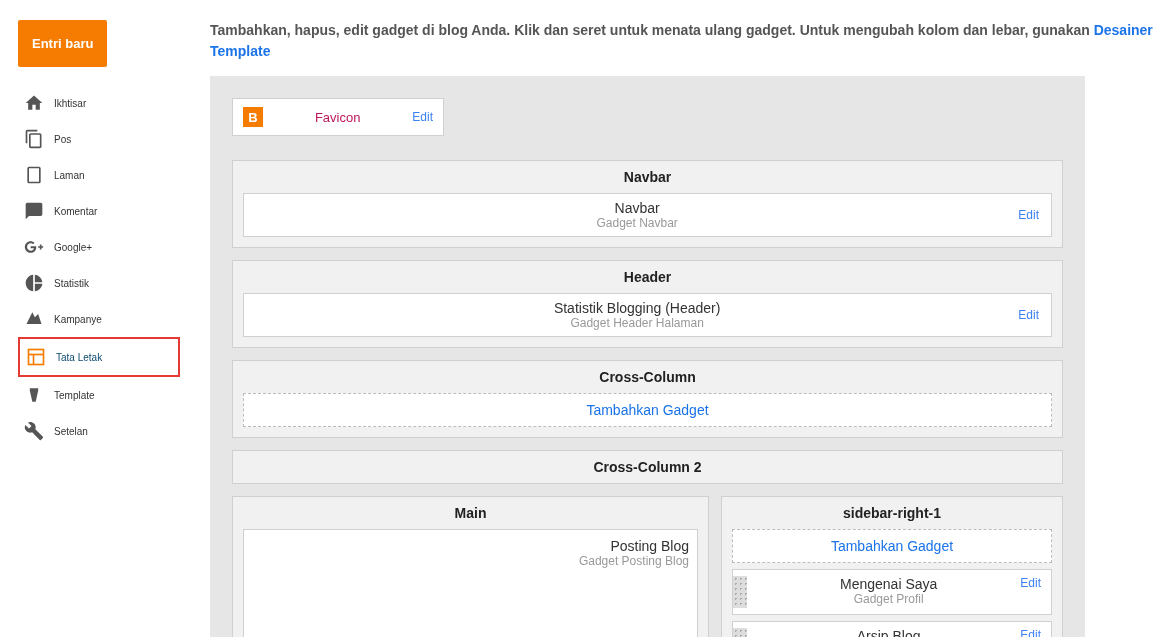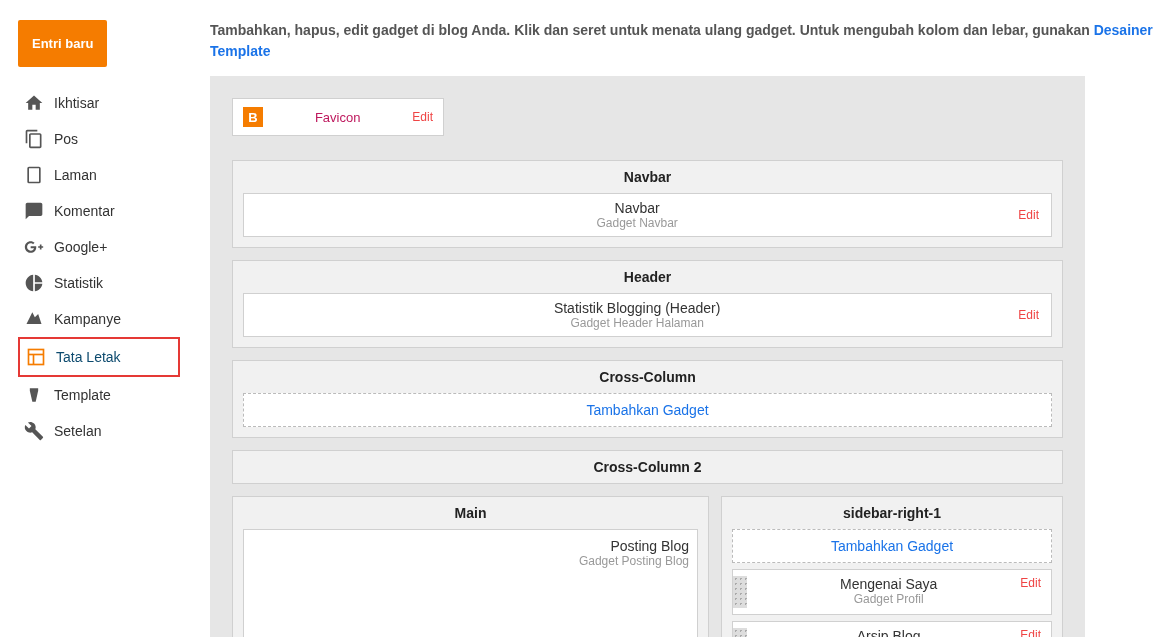--- a/index.html
+++ b/index.html
@@ -44,21 +44,21 @@
     }
     .menu-icon {
       width: 20px;
       height: 20px;
       display: inline-flex;
       align-items: center;
       justify-content: center;
       color: #555;
     }
     .menu-item.active .menu-icon { color: #f57c00; }
-    .menu-label { font-size: 14px; }
+    .menu-label { font-size: 10px; }
     .content {
       flex: 1;
       padding: 20px 0 0 20px;
     }
     .intro-text {
       font-size: 14px;
       color: #555;
       margin-bottom: 14px;
       line-height: 1.5;
       font-weight: bold;
@@ -78,21 +78,21 @@
       align-items: center;
       gap: 10px;
       margin-bottom: 24px;
     }
     .favicon-icon {
       width: 20px; height: 20px; background: #f57c00;
       display: inline-flex; align-items: center; justify-content: center;
       color: #fff; font-weight: bold; font-size: 13px;
     }
     .favicon-title { flex: 1; text-align: center; color: #be185d; }
-    .edit-link { color: #ef4444; font-size: 12px; cursor: pointer; }
+    .edit-link { color: #3b82f6; font-size: 12px; cursor: pointer; }
     .section {
       background: #f1f1f1;
       border: 1px solid #d0d0d0;
       margin-bottom: 12px;
       padding-bottom: 10px;
     }
     .section-header {
       text-align: center;
       font-weight: bold;
       font-size: 14px;

